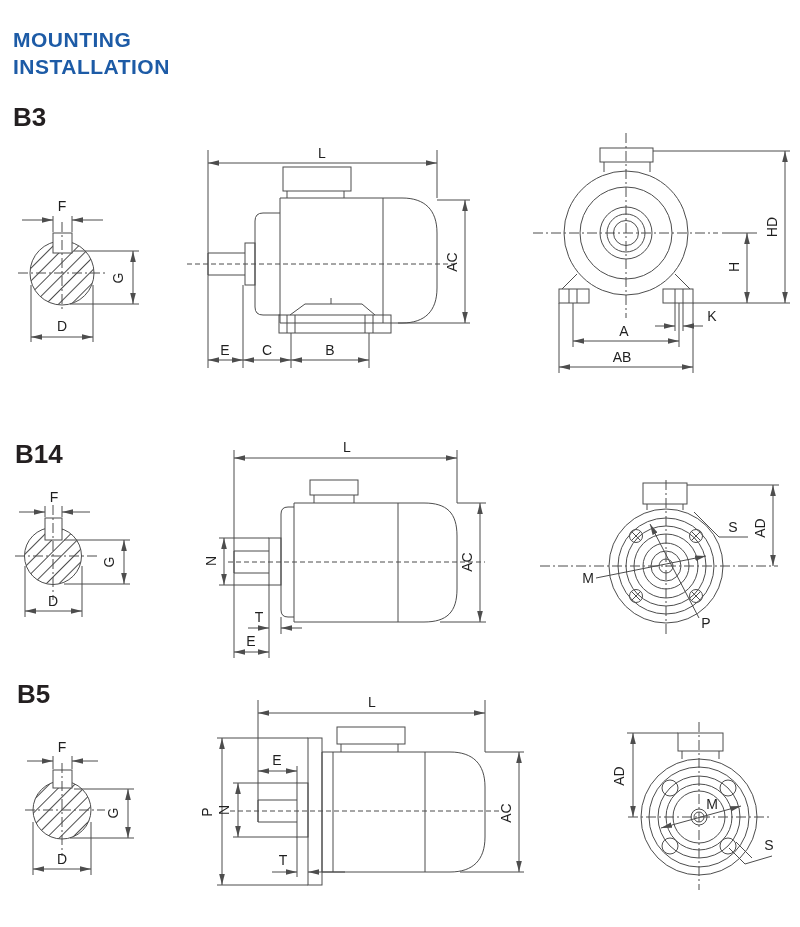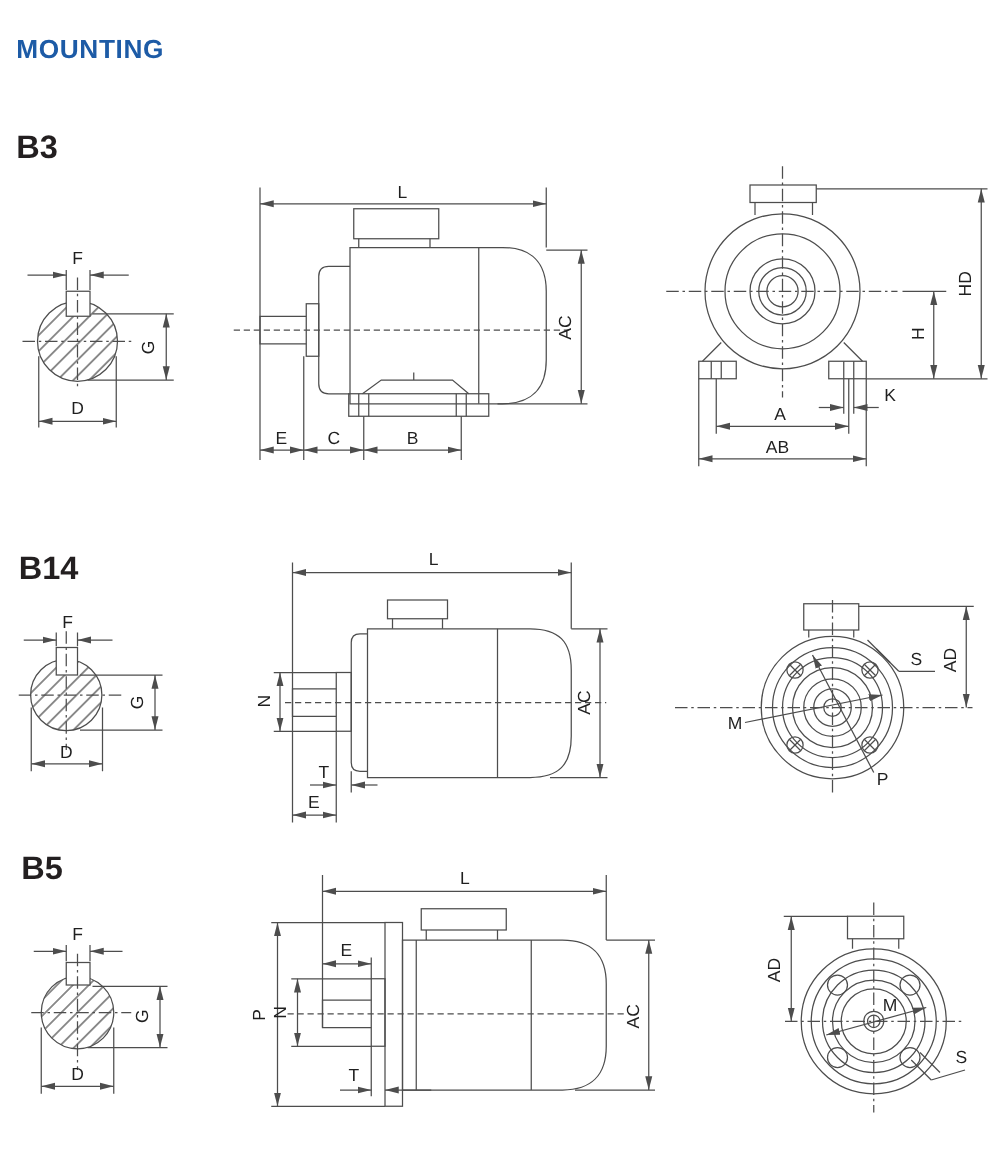--- a/index.html
+++ b/index.html
@@ -19,20 +19,21 @@
   text.sec{font-size:26px;font-weight:bold;fill:var(--c-section_label,#231f20);}
   marker path{fill:var(--c-line,#4d4d4d);stroke:none;}
 </style>
 </head>
 <body>
 
 <div id="page">
 
   <div id="doc-title">
     <span>MOUNTING</span>
+    <span>INSTALLATION</span>
   </div>
 
   <svg width="800" height="927" viewBox="0 0 800 927">
     <defs>
       <pattern id="hatch" patternUnits="userSpaceOnUse" width="9" height="9" patternTransform="rotate(-45)">
         <rect width="9" height="9" fill="#fff"></rect>
         <line x1="0" y1="4.5" x2="9" y2="4.5" stroke="#4d4d4d" stroke-width="1"></line>
       </pattern>
       <marker id="mE" markerUnits="userSpaceOnUse" markerWidth="12" markerHeight="8" refX="11" refY="4" orient="auto">
           <path d="M0,1.2 L11,4 L0,6.8 Z"></path>

